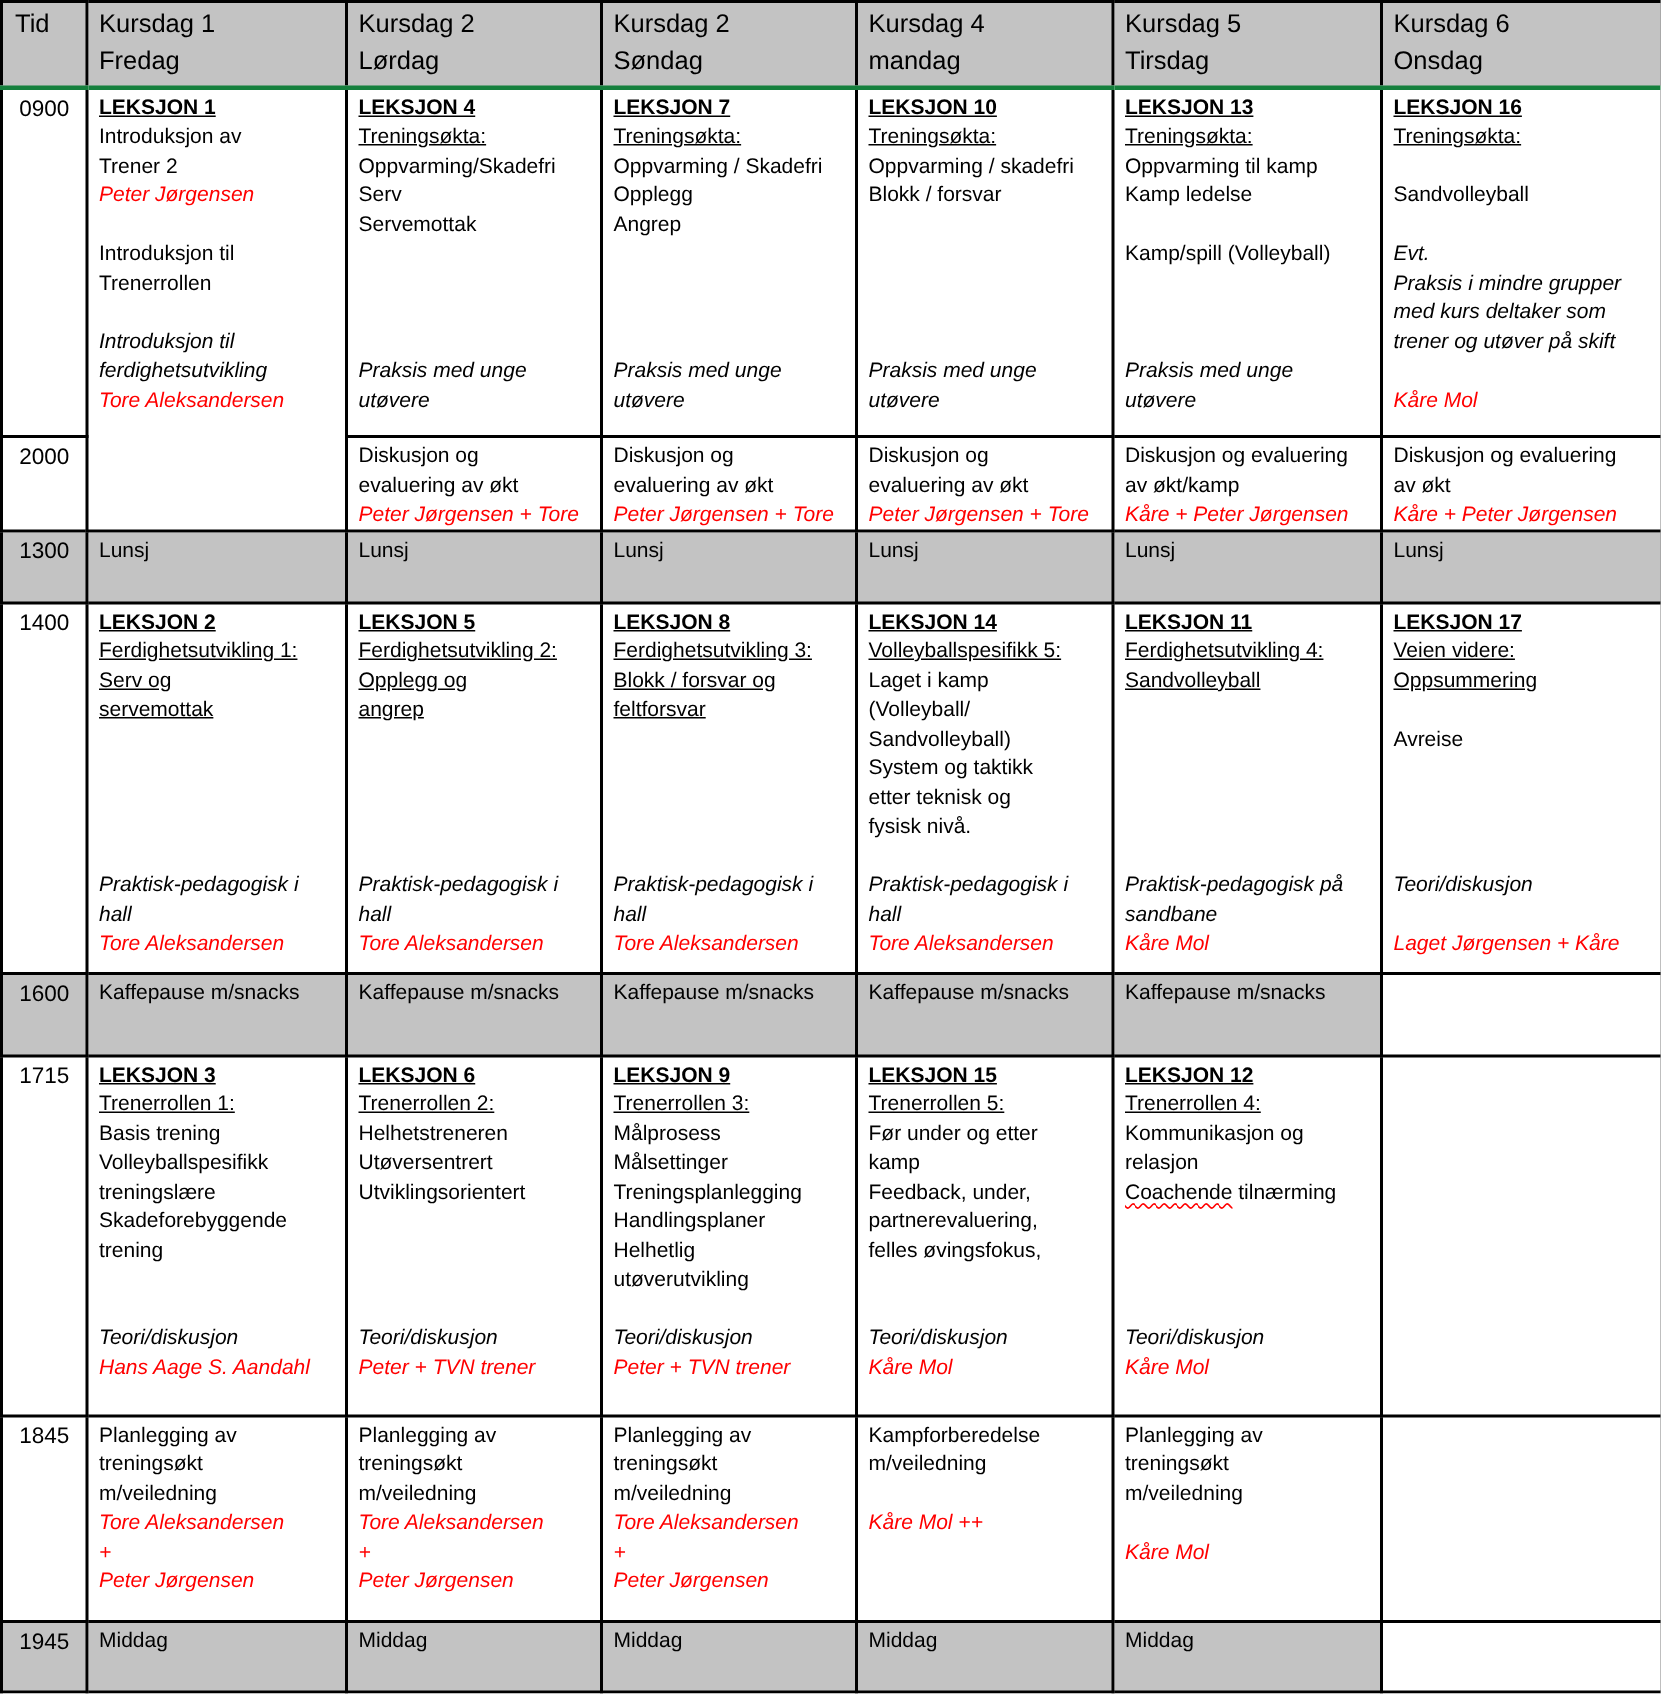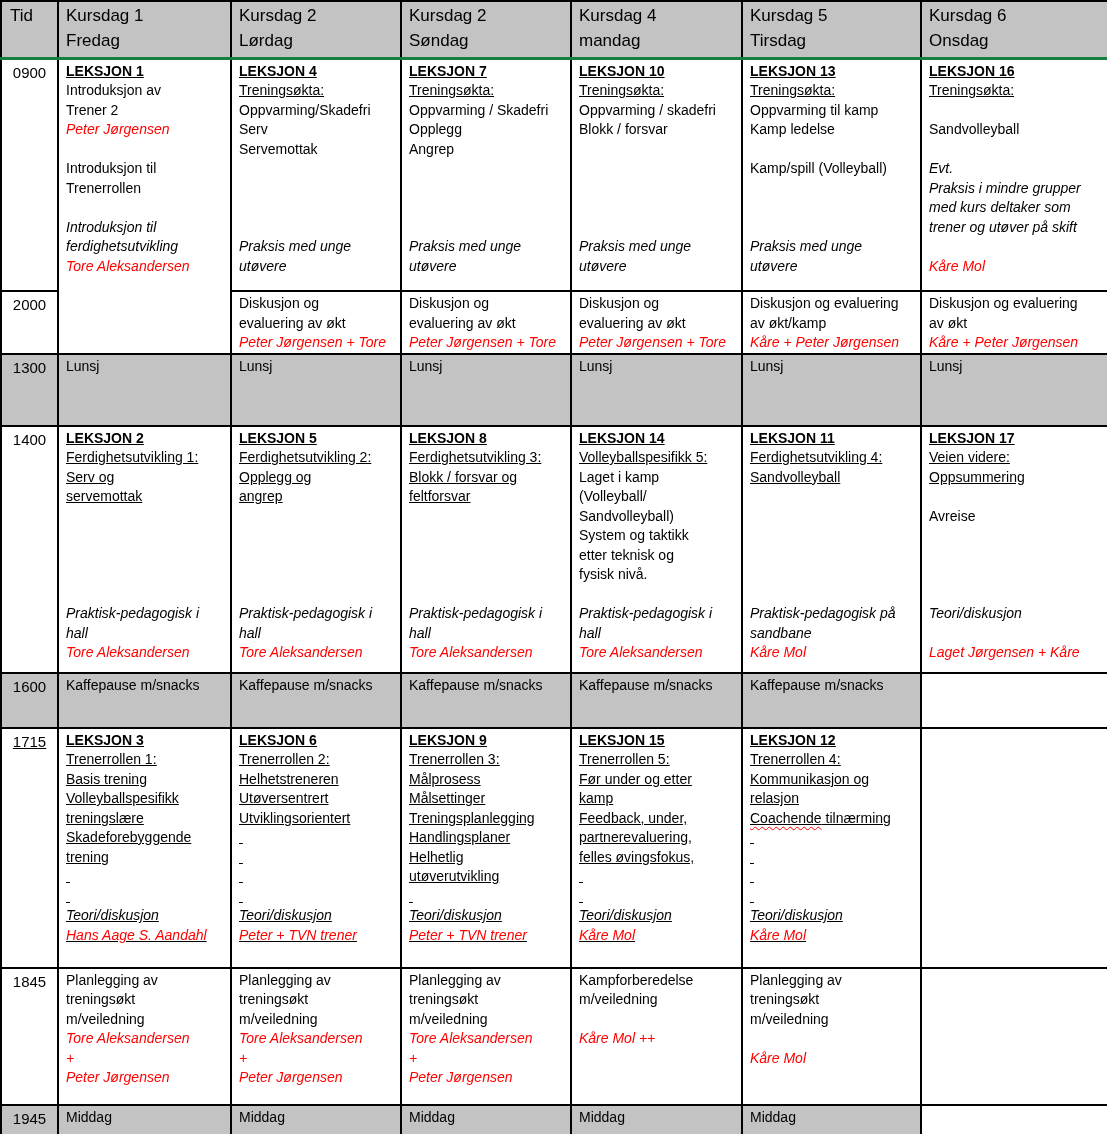--- a/index.html
+++ b/index.html
@@ -164,21 +164,21 @@
           <div class="ln">Diskusjon og evaluering</div>
           <div class="ln">av økt/kamp</div>
           <div class="ln s-ri">Kåre + Peter Jørgensen</div>
         </td>
         <td>
           <div class="ln">Diskusjon og evaluering</div>
           <div class="ln">av økt</div>
           <div class="ln s-ri">Kåre + Peter Jørgensen</div>
         </td>
       </tr>
-      <tr style="height: 72px;">
+      <tr style="height: 48px;">
         <td class="tid gray">1300</td>
         <td class="gray">
           <div class="ln">Lunsj</div>
         </td>
         <td class="gray">
           <div class="ln">Lunsj</div>
         </td>
         <td class="gray">
           <div class="ln">Lunsj</div>
         </td>
@@ -291,21 +291,21 @@
           <div class="ln">Kaffepause m/snacks</div>
         </td>
         <td class="gray">
           <div class="ln">Kaffepause m/snacks</div>
         </td>
         <td class="gray">
           <div class="ln">Kaffepause m/snacks</div>
         </td>
         <td></td>
       </tr>
-      <tr style="height: 240px; text-decoration: underline;">
+      <tr style="height: 240px;">
         <td class="tid">1715</td>
         <td>
           <div class="ln s-bu">LEKSJON 3</div>
           <div class="ln s-u">Trenerrollen 1:</div>
           <div class="ln">Basis trening</div>
           <div class="ln">Volleyballspesifikk</div>
           <div class="ln">treningslære</div>
           <div class="ln">Skadeforebyggende</div>
           <div class="ln">trening</div>
           <div class="ln">&nbsp;</div>

